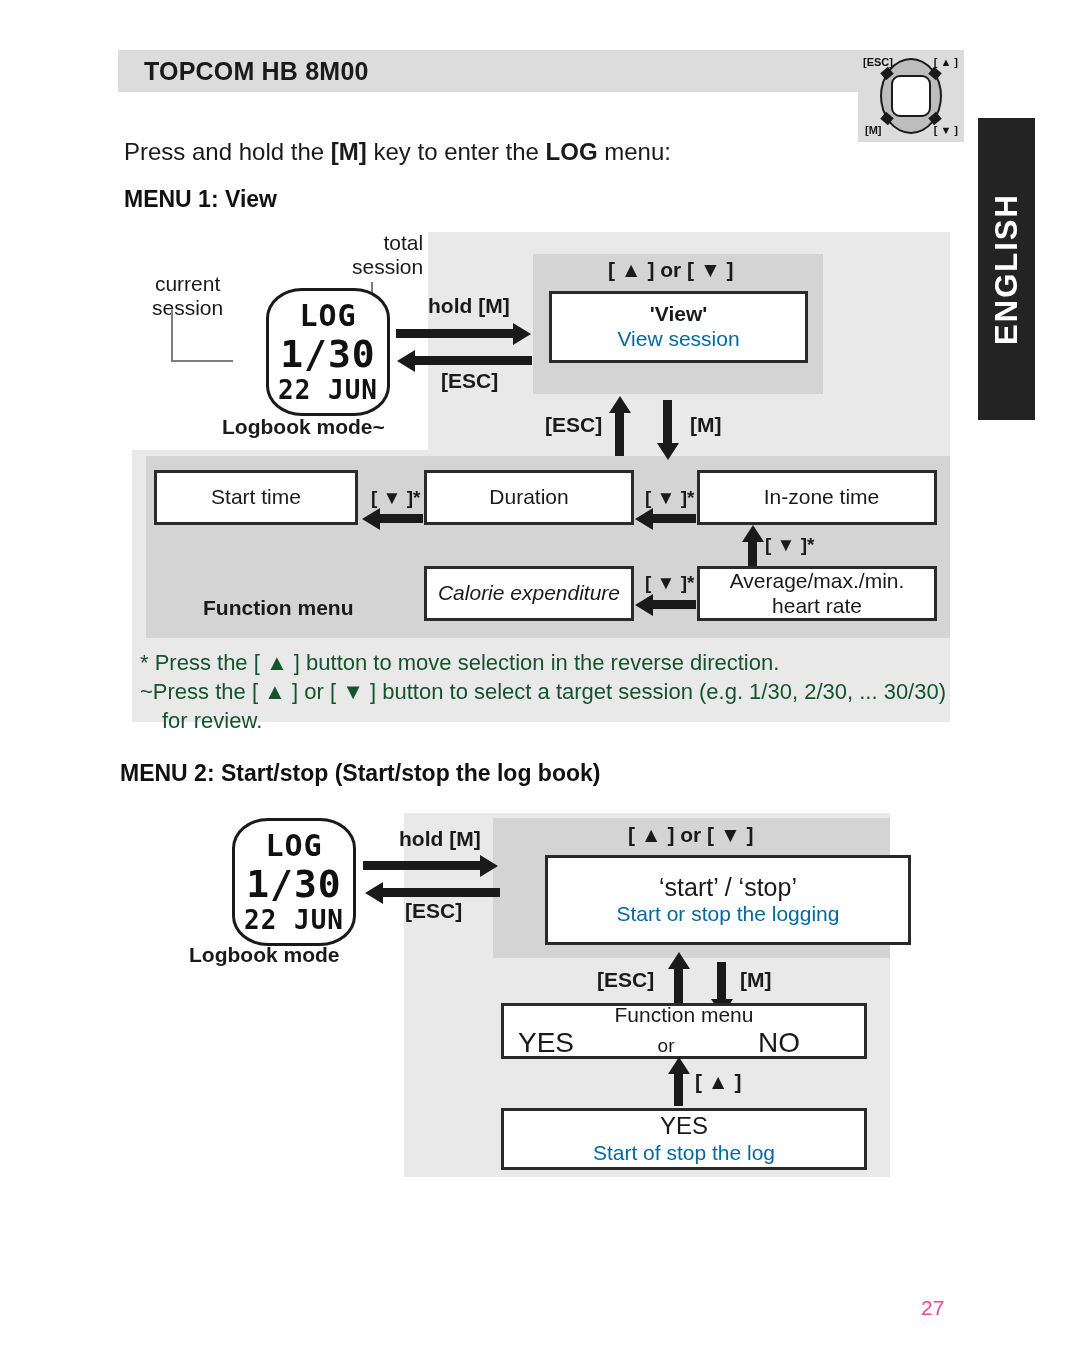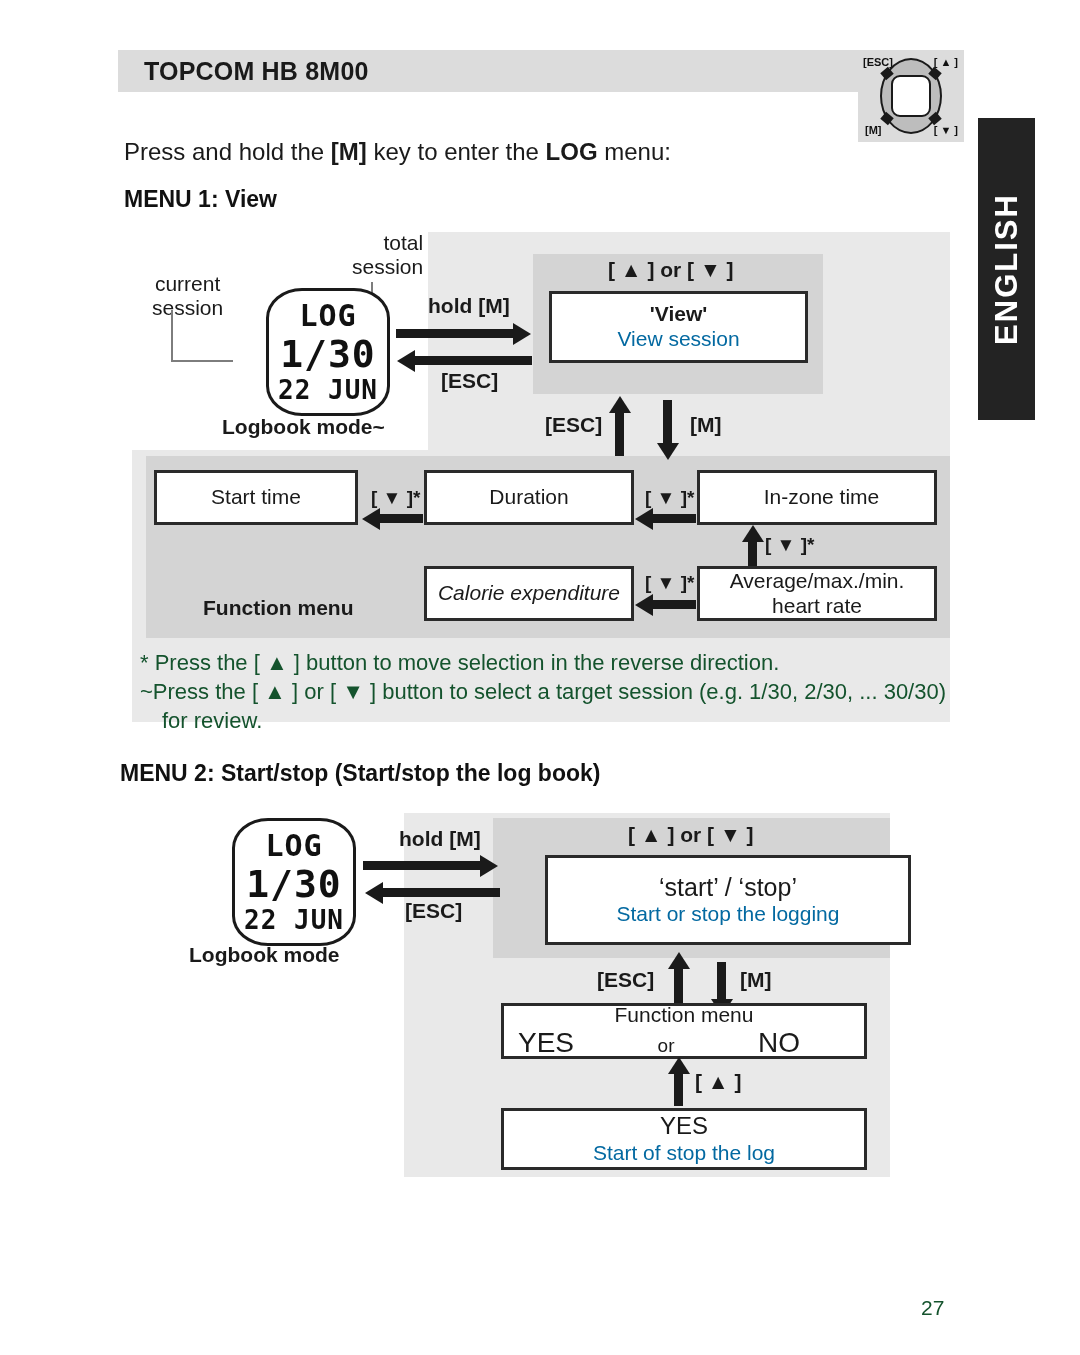--- a/index.html
+++ b/index.html
@@ -113,21 +113,21 @@
   
   .leader{position:absolute;background:#7d7d7d;}
 
   .footnote{
     position:absolute;left:140px;top:648px;width:810px;
     font-size:22px;line-height:1.32;color:#14532d;
   }
   .footnote div{white-space:nowrap;}
   .footnote .ind{padding-left:22px;}
 
-  .pageno{position:absolute;left:921px;top:1296px;font-size:21px;color:#14532d;}
+  .pageno{position:absolute;left:921px;top:1296px;font-size:21px;color:#ec4899;}
 </style>
 </head>
 <body>
 
 <div class="page">
 
   <div class="header-bar">
     <div class="header-title">TOPCOM HB 8M00</div>
   </div>
 

